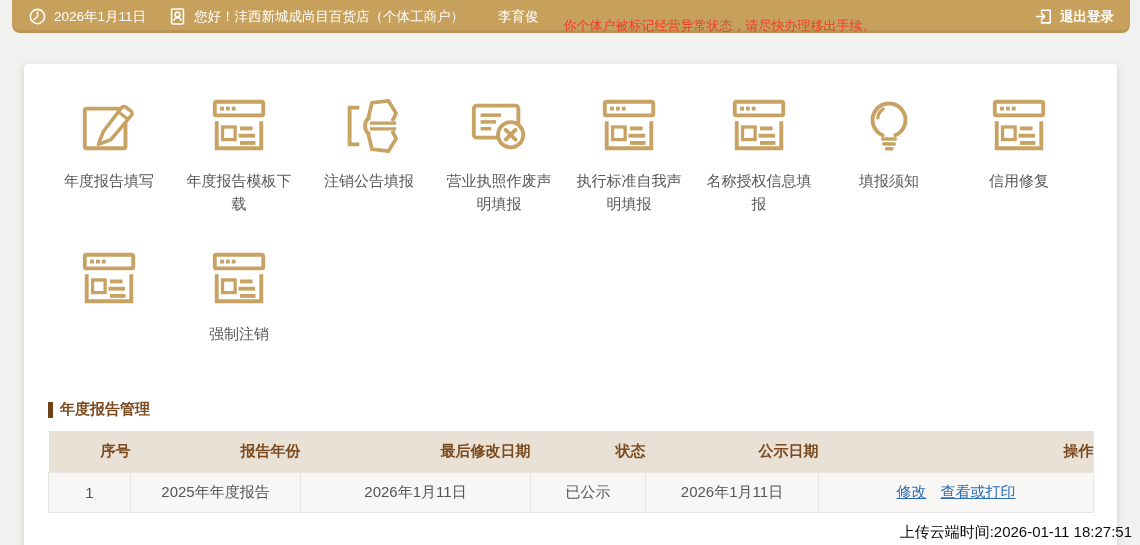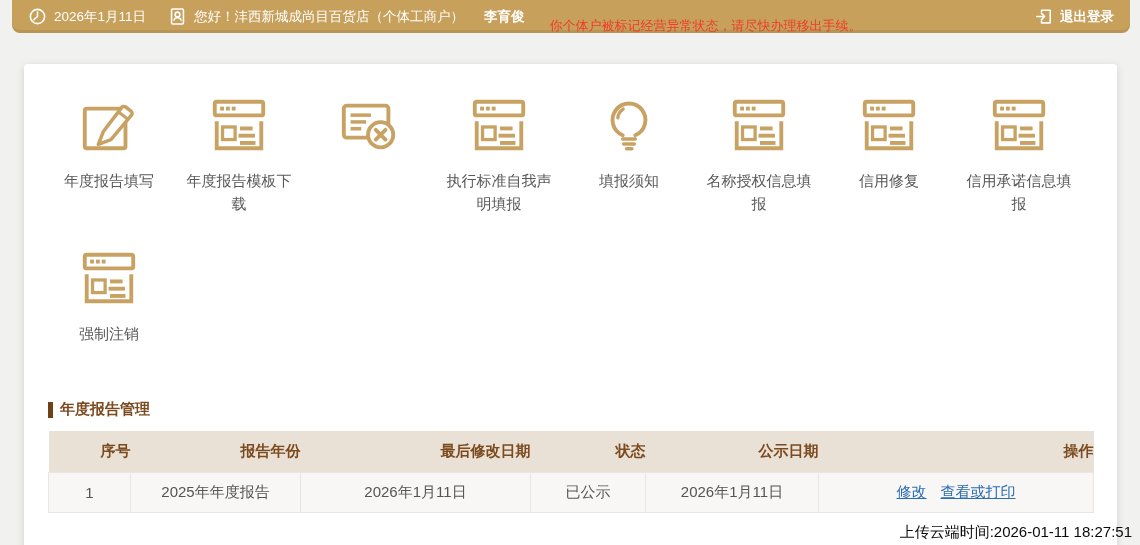--- a/index.html
+++ b/index.html
@@ -17,21 +17,21 @@
     background:#c7a15c;
     border-radius:0 0 8px 8px;
     box-shadow: inset 0 -3px 0 rgba(0,0,0,.07);
     display:flex; align-items:center;
     padding:0 16px;
     color:#fff; font-size:13.5px;
   }
   .tb-group { display:flex; align-items:center; gap:7px; white-space:nowrap; }
   .tb-ico { width:19px; height:19px; display:block; }
   .tb-greet { margin-left:22px; }
-  .tb-name { margin-left:20px;font-weight:bold; }
+  .tb-name { margin-left:34px; }
   .tb-warn { margin-left:25px; color:#ef3b25; font-size:13px;margin-top:18px; }
   .tb-logout { margin-left:auto; cursor:pointer;font-weight:bold; }
 
   
   .card {
     position:absolute; left:24px; top:64px; width:1093px; height:534px;
     background:#fff; border-radius:4px;
     box-shadow:0 2px 8px rgba(0,0,0,.13);
     padding:31px 0 0 20px;
   }
@@ -159,52 +159,58 @@
       <div class="glabel">年度报告填写</div>
     </div>
     <div class="gitem">
       <svg class="gicon">
           <use href="#sym-browser"></use>
         </svg>
       <div class="glabel">年度报告模板下载</div>
     </div>
     <div class="gitem">
       <svg class="gicon">
+          <use href="#sym-pageflip"></use>
+        </svg>
+      <div class="glabel">注销公告填报</div>
+    </div>
+    <div class="gitem">
+      <svg class="gicon">
           <use href="#sym-docx"></use>
         </svg>
+      <div class="glabel">营业执照作废声明填报</div>
     </div>
     <div class="gitem">
       <svg class="gicon">
           <use href="#sym-browser"></use>
         </svg>
       <div class="glabel">执行标准自我声明填报</div>
     </div>
     <div class="gitem">
       <svg class="gicon">
+          <use href="#sym-browser"></use>
+        </svg>
+      <div class="glabel">名称授权信息填报</div>
+    </div>
+    <div class="gitem">
+      <svg class="gicon">
           <use href="#sym-bulb"></use>
         </svg>
       <div class="glabel">填报须知</div>
     </div>
     <div class="gitem">
       <svg class="gicon">
           <use href="#sym-browser"></use>
         </svg>
-      <div class="glabel">名称授权信息填报</div>
-    </div>
-    <div class="gitem">
-      <svg class="gicon">
-          <use href="#sym-browser"></use>
-        </svg>
       <div class="glabel">信用修复</div>
     </div>
     <div class="gitem">
       <svg class="gicon">
           <use href="#sym-browser"></use>
         </svg>
-      <div class="glabel">信用承诺信息填报</div>
     </div>
     <div class="gitem">
       <svg class="gicon">
           <use href="#sym-browser"></use>
         </svg>
       <div class="glabel">强制注销</div>
     </div>
   </div>
 
   <div class="section">

